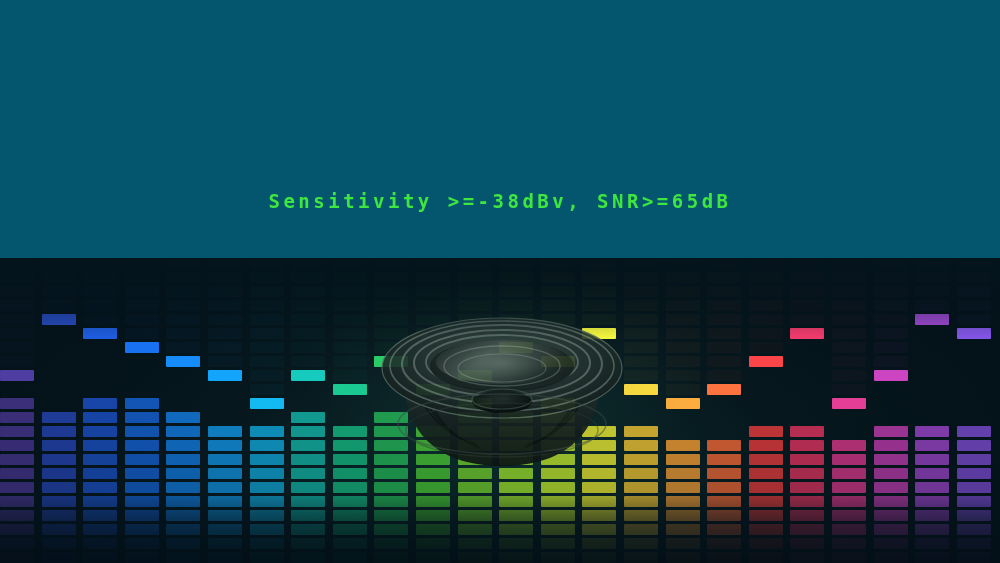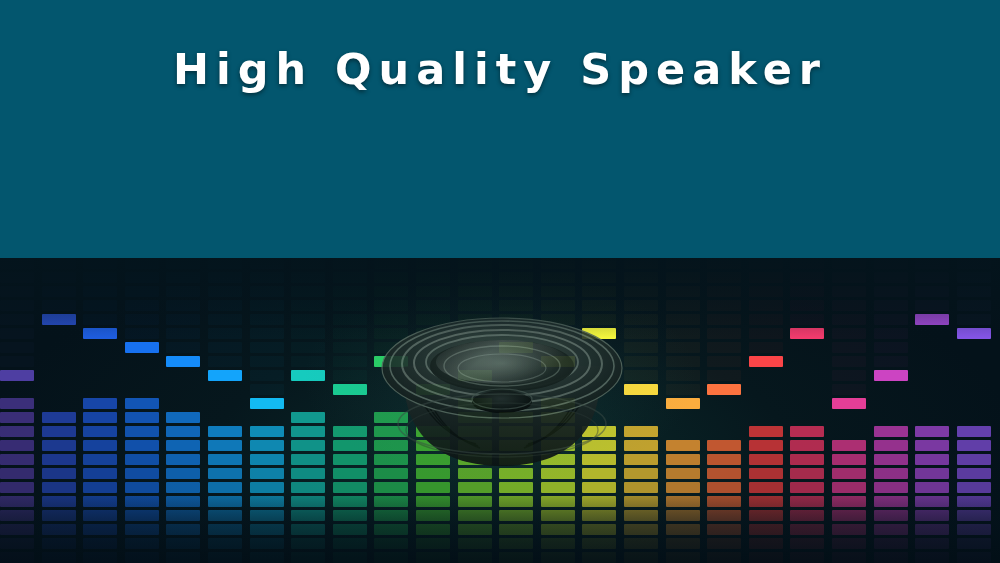--- a/index.html
+++ b/index.html
@@ -104,21 +104,21 @@
     z-index:2; pointer-events:none;
   }
 </style>
 </head>
 <body>
 
 <div id="stage">
 
   <div id="header">
     <div id="header-inner">
-      <div id="title">High Quality Speaker</div>
+      <div id="spec2">Sensitivity &gt;=-38dBv, SNR&gt;=65dB</div>
     </div>
   </div>
 
   <div id="viz">
     <div id="bars">
         <div class="col" style="left: 0px;">
           <div class="seg" style="top: 294px; background: rgb(59, 47, 122); opacity: 0.18;"></div>
           <div class="seg" style="top: 280px; background: rgb(59, 47, 122); opacity: 0.28;"></div>
           <div class="seg" style="top: 266px; background: rgb(59, 47, 122); opacity: 0.62;"></div>
           <div class="seg" style="top: 252px; background: rgb(59, 47, 122); opacity: 0.72;"></div>

